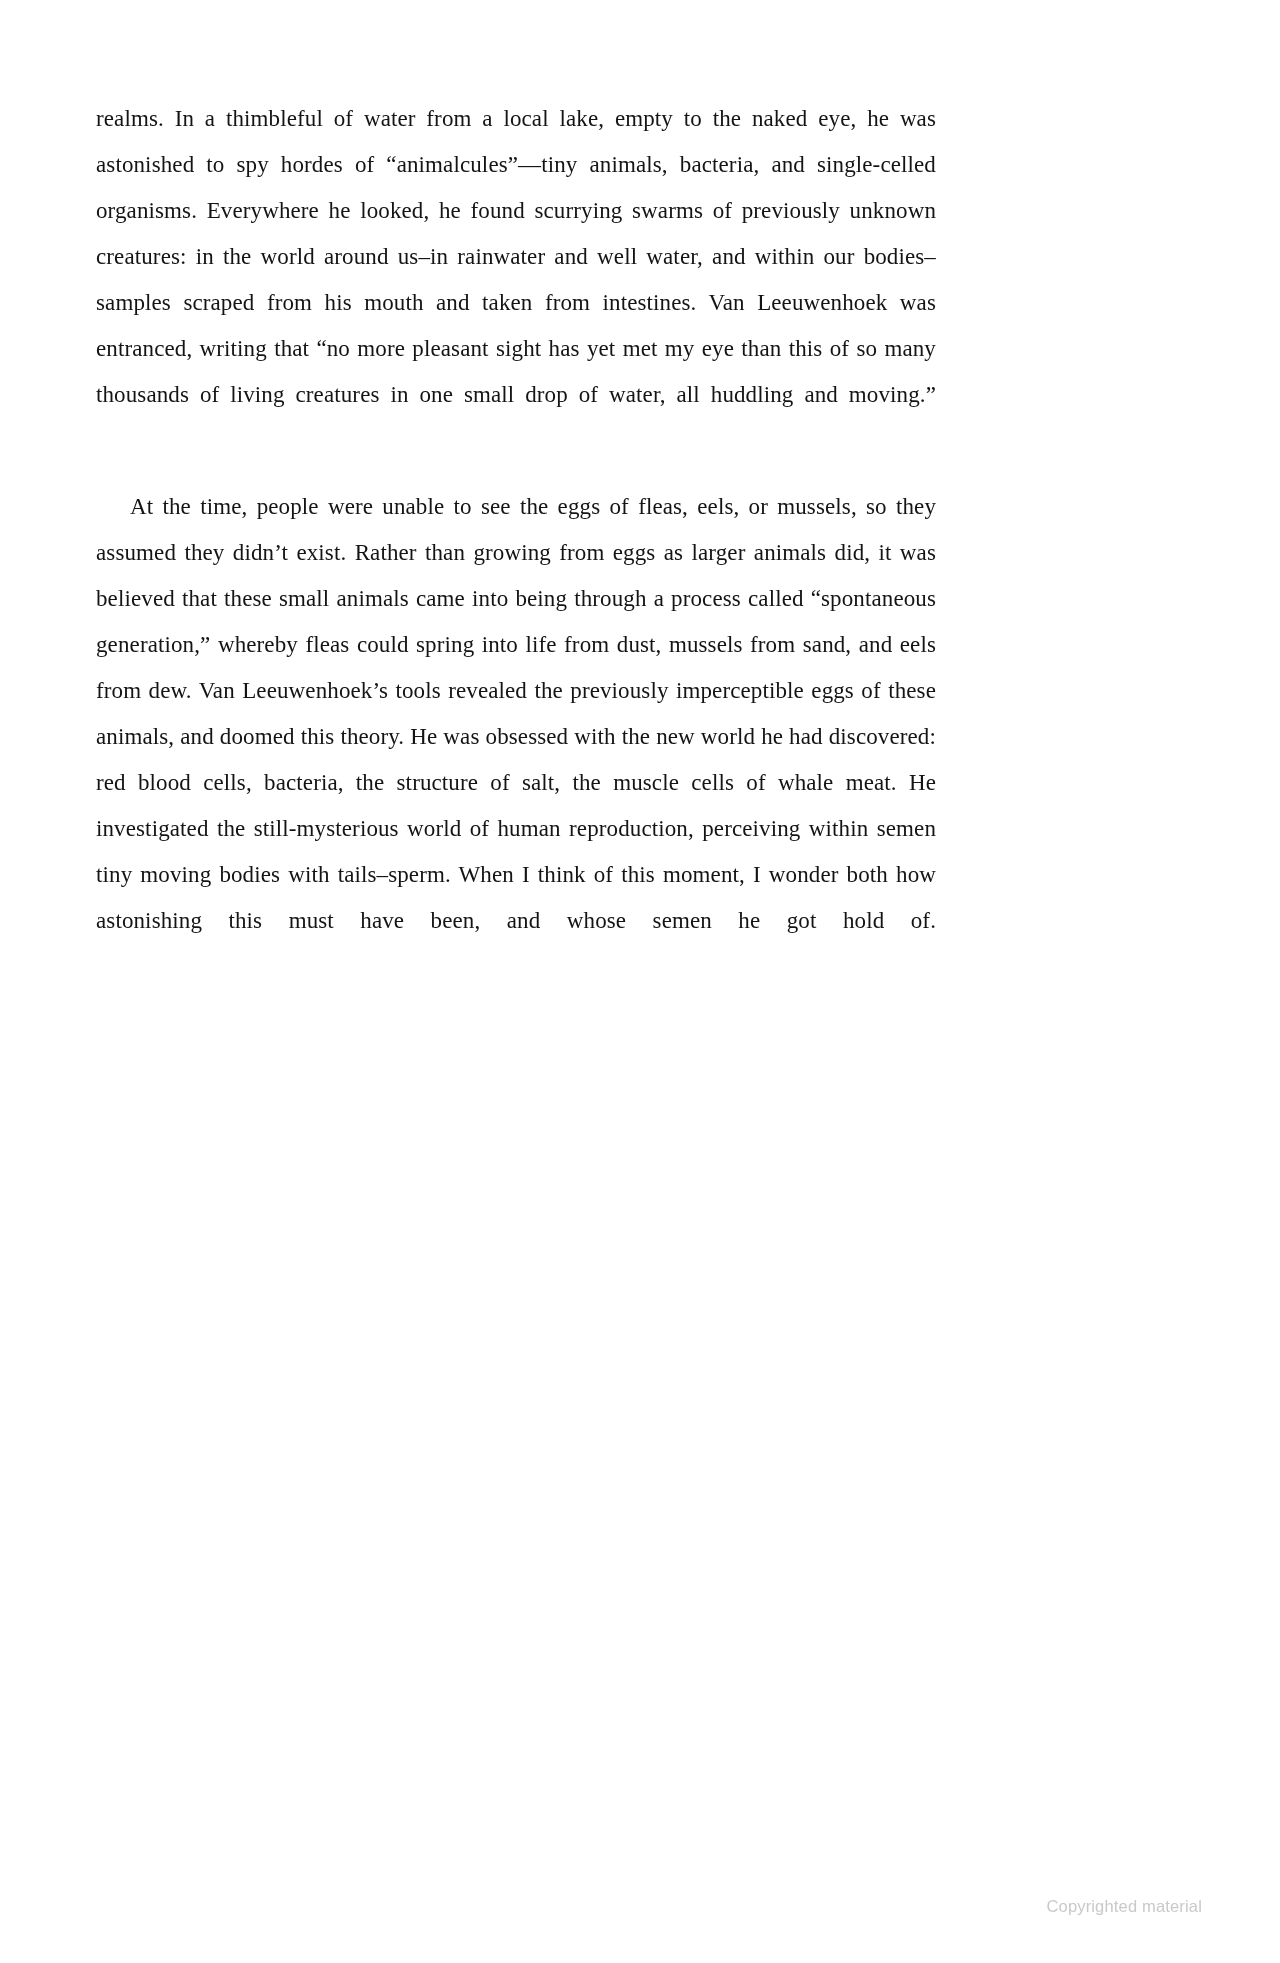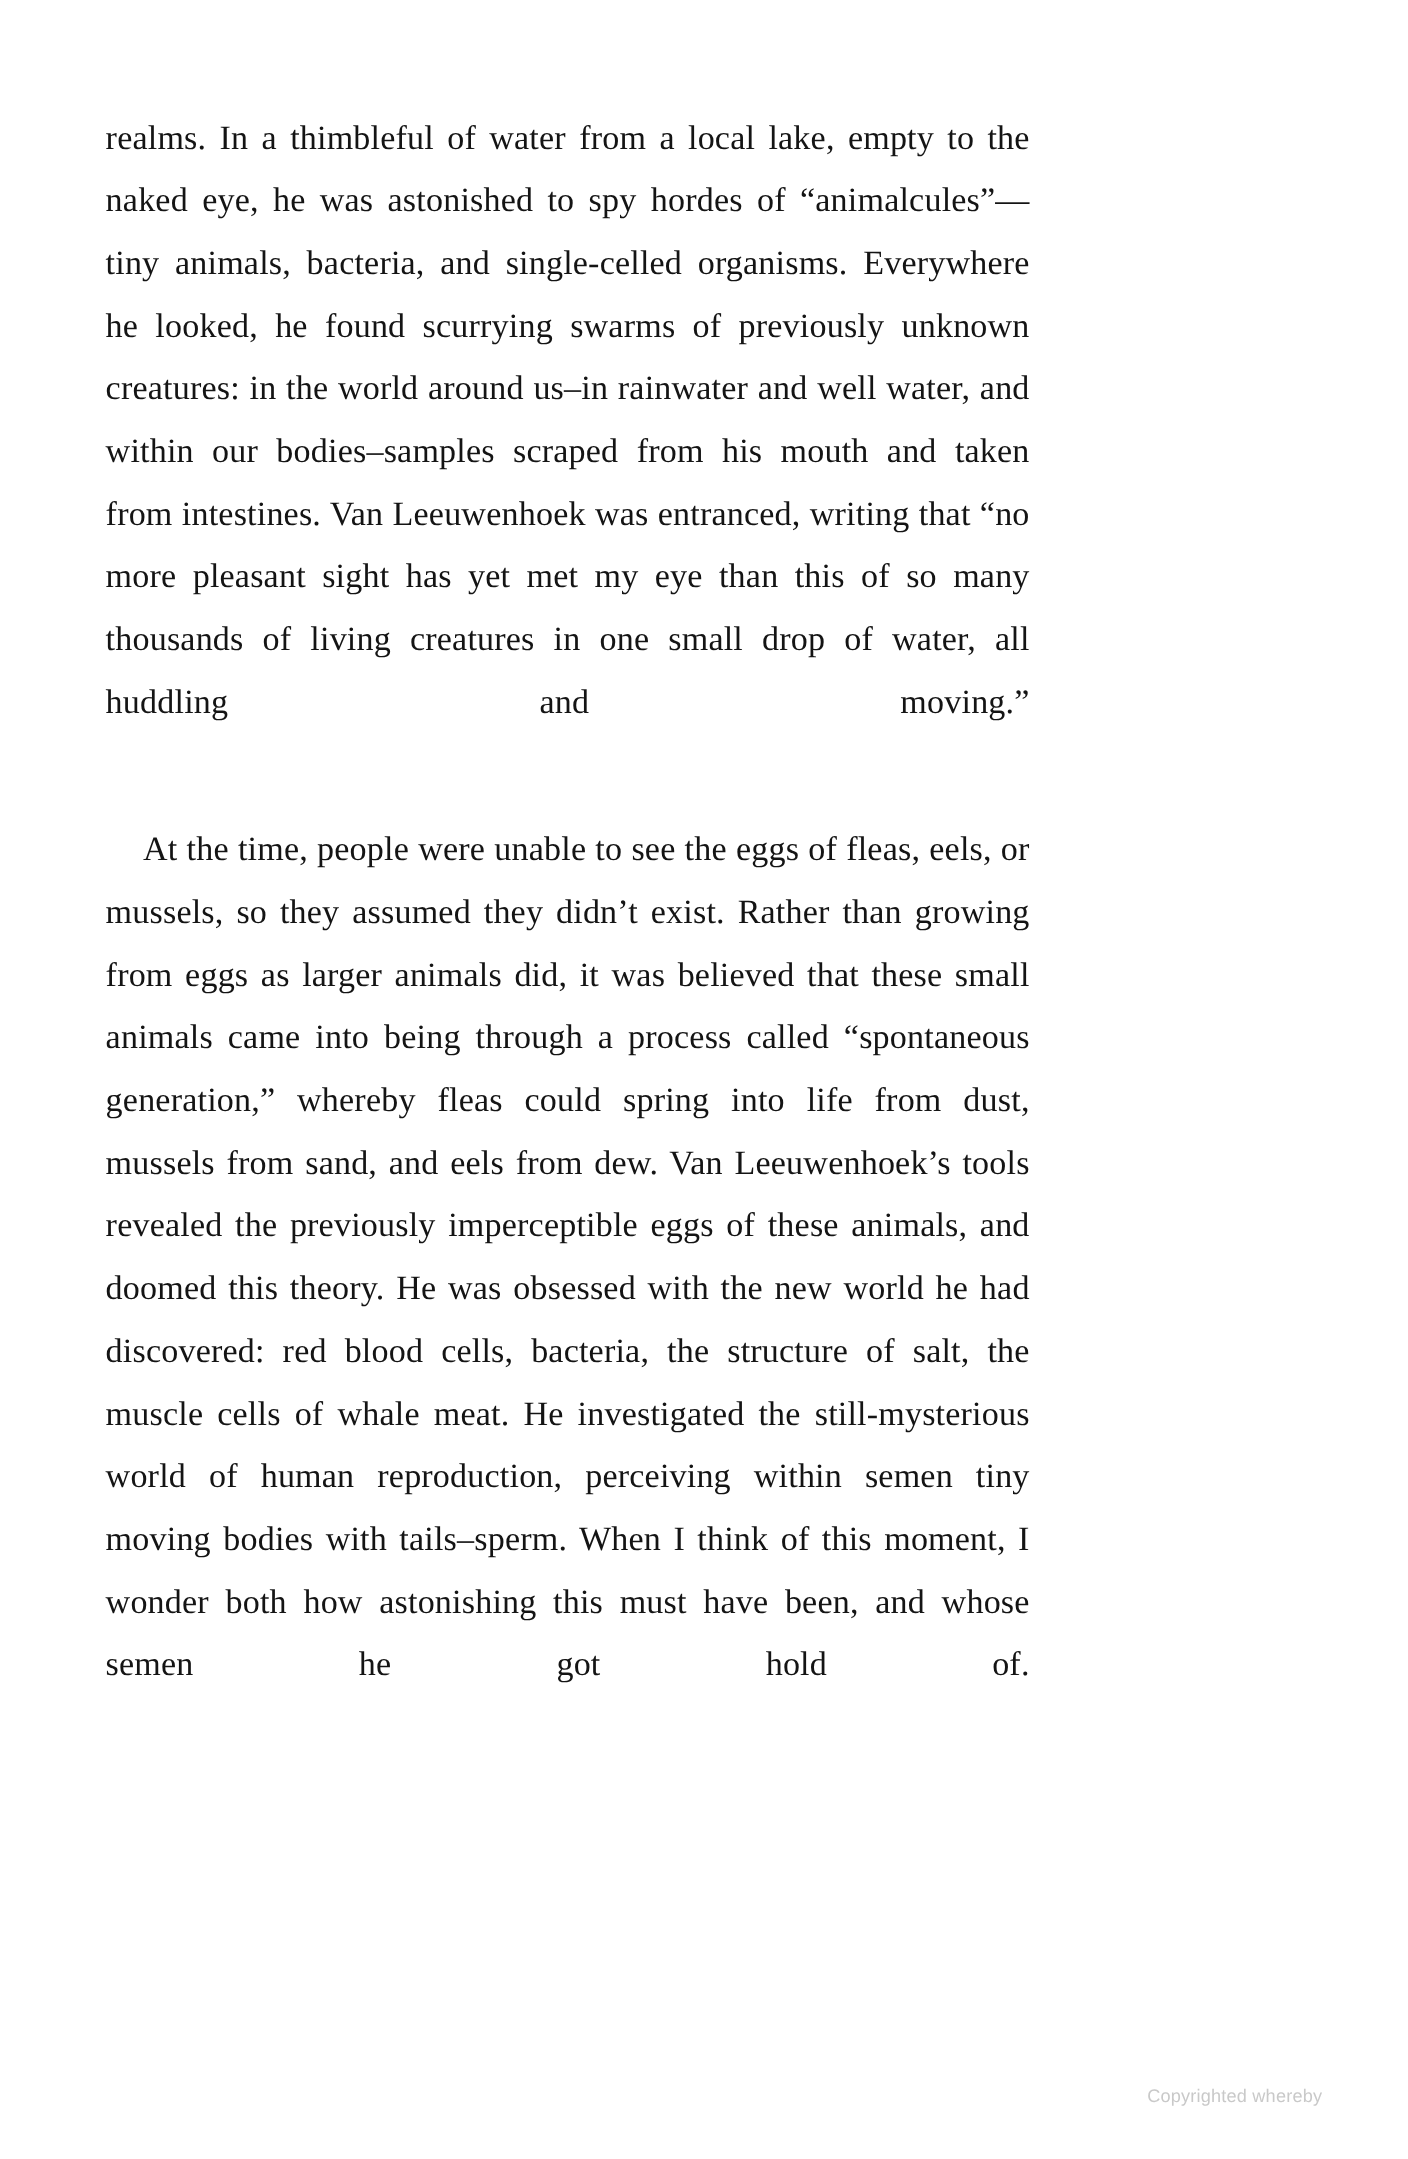--- a/index.html
+++ b/index.html
@@ -20,22 +20,22 @@
   .text-column {
     position: absolute;
     left: 96px;
     top: 96px;
     width: 840px;
   }
 
   .body-paragraph {
     margin: 0;
     font-family: "Liberation Serif", "DejaVu Serif", serif;
-    font-size: 31px;
-    line-height: 57px;
+    font-size: 23px;
+    line-height: 46px;
     color: #141414;
     text-align: justify;
     text-justify: inter-word;
     -webkit-hyphens: none;
     hyphens: none;
     letter-spacing: 0.005em;
     word-spacing: 0.005em;
   }
 
   .body-paragraph.indented {
@@ -69,15 +69,15 @@
 <div class="page">
 
   <div class="text-column">
 
     <p class="body-paragraph">realms. In a thimbleful of water from a local lake, empty to the naked eye, he was astonished to spy hordes of “animalcules”—tiny animals, bacteria, and single-celled organisms. Everywhere he looked, he found scurrying swarms of previously unknown creatures: in the world around us–in rainwater and well water, and within our bodies–samples scraped from his mouth and taken from intestines. Van Leeuwenhoek was entranced, writing that “no more pleasant sight has yet met my eye than this of so many thousands of living creatures in one small drop of water, all huddling and moving.”</p>
 
     <p class="body-paragraph indented">At the time, people were unable to see the eggs of fleas, eels, or mussels, so they assumed they didn’t exist. Rather than growing from eggs as larger animals did, it was believed that these small animals came into being through a process called “spontaneous generation,” whereby fleas could spring into life from dust, mussels from sand, and eels from dew. Van Leeuwenhoek’s tools revealed the previously imperceptible eggs of these animals, and doomed this theory. He was obsessed with the new world he had discovered: red blood cells, bacteria, the structure of salt, the muscle cells of whale meat. He investigated the still-mysterious world of human reproduction, perceiving within semen tiny moving bodies with tails–sperm. When I think of this moment, I wonder both how astonishing this must have been, and whose semen he got hold of.</p>
 
   </div>
 
-  <div class="watermark">Copyrighted whereby</div>
+  <div class="watermark">Copyrighted material</div>
 
 </div>
 
 </body></html>

